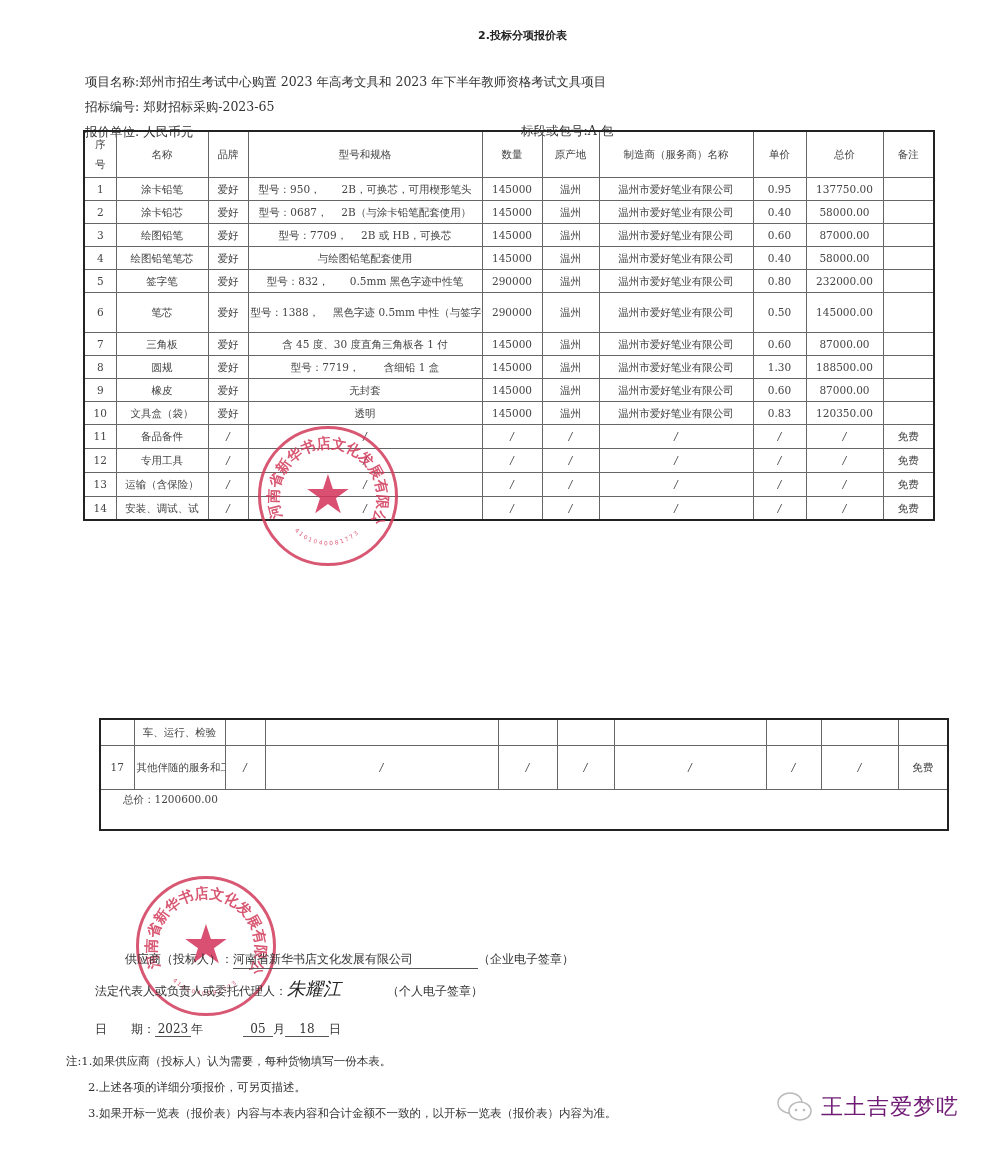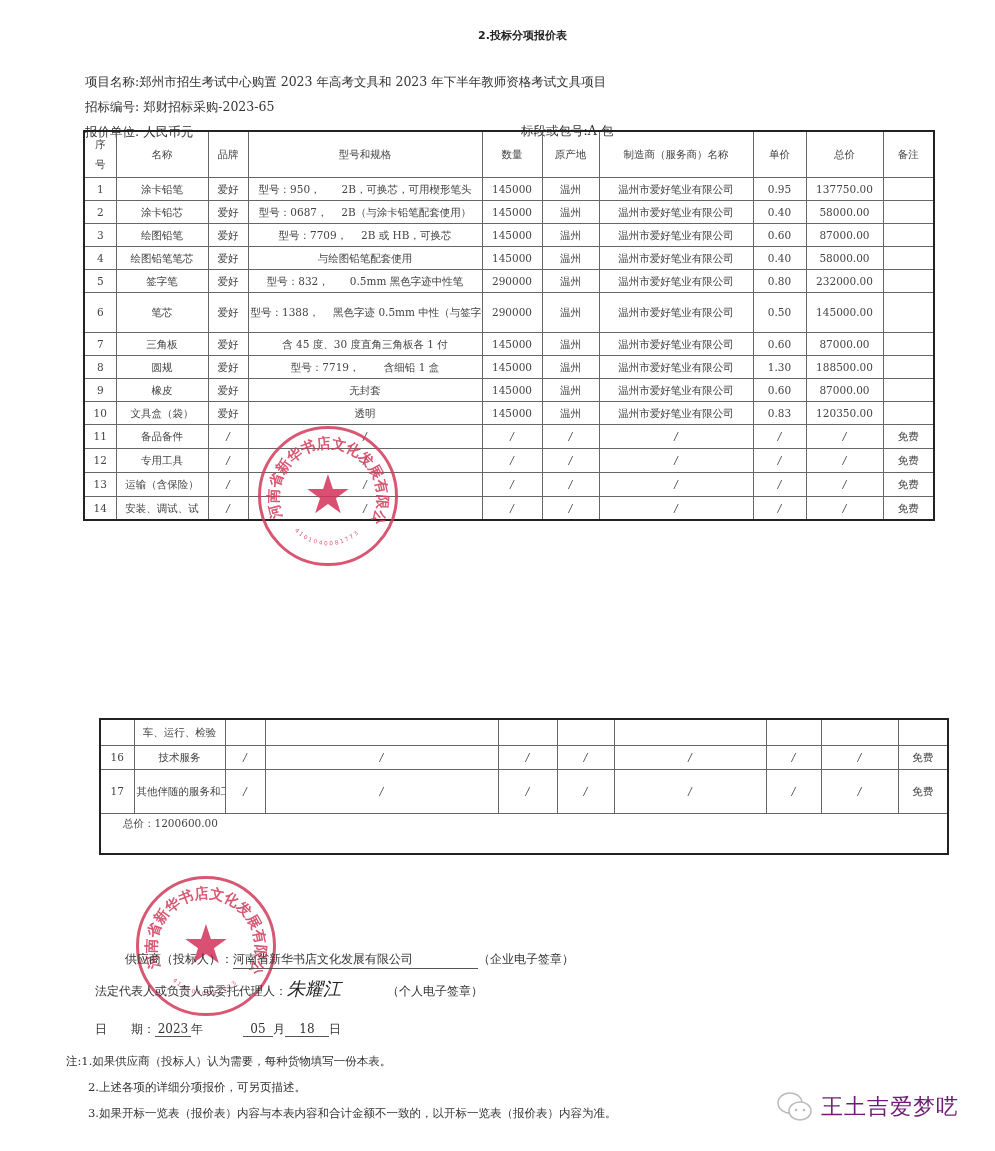--- a/index.html
+++ b/index.html
@@ -263,32 +263,20 @@
         <td>车、运行、检验</td>
         <td></td>
         <td></td>
         <td></td>
         <td></td>
         <td></td>
         <td></td>
         <td></td>
         <td></td>
       </tr>
-      <tr style="height: 24px;">
-        <td>16</td>
-        <td>技术服务</td>
-        <td class="slash">/</td>
-        <td class="slash">/</td>
-        <td class="slash">/</td>
-        <td class="slash">/</td>
-        <td class="slash">/</td>
-        <td class="slash">/</td>
-        <td class="slash">/</td>
-        <td>免费</td>
-      </tr>
       <tr style="height: 44px;">
         <td>17</td>
         <td class="wrap">其他伴随的服务和工程</td>
         <td class="slash">/</td>
         <td class="slash">/</td>
         <td class="slash">/</td>
         <td class="slash">/</td>
         <td class="slash">/</td>
         <td class="slash">/</td>
         <td class="slash">/</td>

